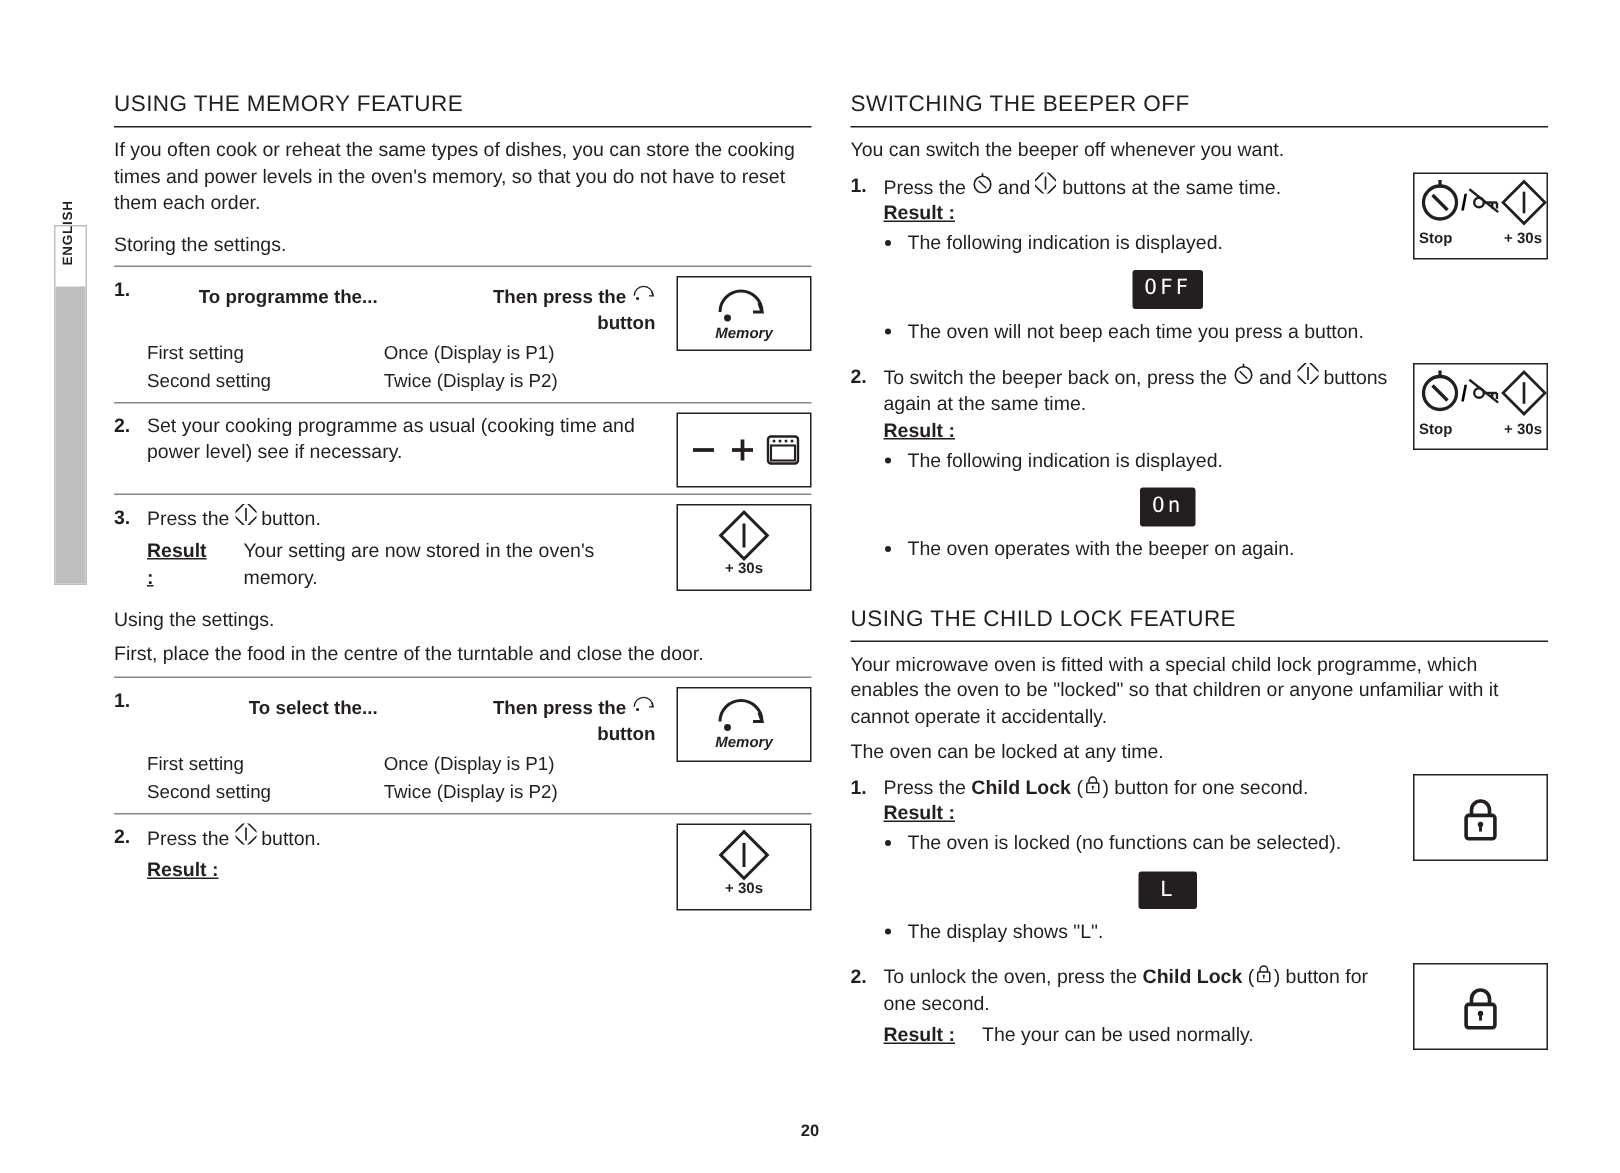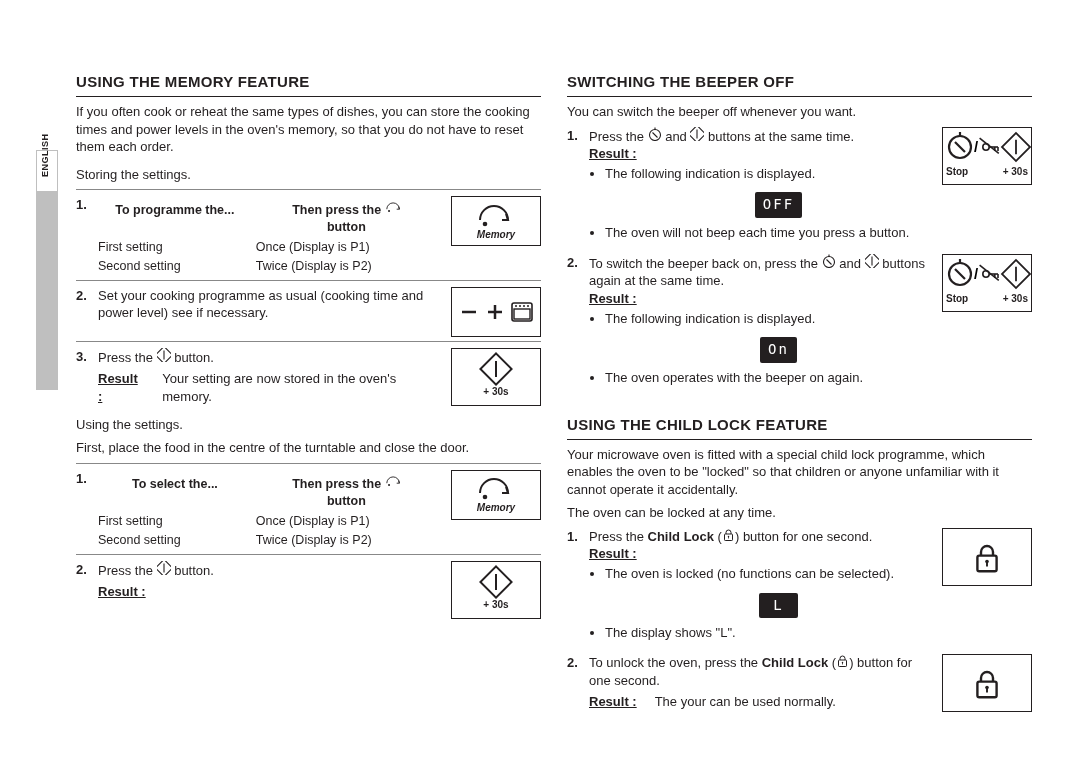--- a/index.html
+++ b/index.html
@@ -13,38 +13,38 @@
     border:1px solid #bfbfbf; box-sizing:border-box;
   }
   .tabmark .lbl {
     position:absolute; top:26px; left:3px; transform:rotate(-90deg);
     transform-origin:left top; font-size:9px; font-weight:bold; letter-spacing:0.5px;
     white-space:nowrap; color:#231f20;
   }
   .tabmark .bar { position:absolute; left:0; right:0; bottom:0; top:40px; background:#bfbfbf; }
   .cols { display:flex; gap:26px; height:100%; }
   .col { flex:1; min-width:0; font-size:13px; line-height:1.35; }
-  h3 { font-size:15px; font-weight:bold; margin:12px 0 4px 0; letter-spacing:0.3px; }
+  h3 { font-size:15px; font-weight:normal; margin:0 0 4px 0; letter-spacing:0.3px; }
   .hr { border-top:1px solid #231f20; margin:4px 0 6px 0; }
   p { margin:0 0 6px 0; }
   .subhead { margin-top:10px; }
   .step-row { display:flex; gap:8px; }
   .step-row .n { font-weight:bold; min-width:14px; }
   .step-row .t { flex:1; }
   .iconbox {
     width:90px; height:50px; border:1px solid #231f20; display:flex;
     align-items:center; justify-content:center; font-size:11px; font-weight:bold;
     flex-direction:column; gap:2px; box-sizing:border-box;
   }
   .iconbox.tall { height:58px; }
   .iconbox svg { overflow:visible; }
   .row-with-icon { display:flex; align-items:flex-start; gap:10px; margin-top:6px; }
   .row-with-icon .left { flex:1; }
   .tbl { width:100%; border-collapse:collapse; margin-top:4px; }
-  .tbl th { text-align:center; font-weight:bold; font-size:12.5px; padding:2px 4px 2px 0; vertical-align:top;}
+  .tbl th { text-align:right; font-weight:bold; font-size:12.5px; padding:2px 4px 2px 0; vertical-align:top;}
   .tbl td { font-size:12.5px; padding:1px 4px 1px 0; vertical-align:top;}
   .thin-rule { border-top:1px solid #888; margin:4px 0; }
   .result-lbl { font-weight:bold; text-decoration:underline; }
   .indent { padding-left:36px;text-align:center; }
   ul.bul { margin:2px 0 6px 0; padding-left:16px; }
   ul.bul li { margin-bottom:2px; }
   .display-chip {
     display:inline-block; background:#231f20; color:#fff; font-family:monospace;
     font-size:14px; padding:3px 8px 4px 8px; letter-spacing:2px; border-radius:2px;
     margin:4px 0;
@@ -439,13 +439,14 @@
                 <g transform="translate(17,18) scale(1.2)">
                   <use href="#sym-lock"></use>
                 </g>
               </svg>
           </div>
         </div>
       </div>
     </div>
   </div>
 
+  <div class="pagenum">20</div>
 </div>
 
 </body></html>

